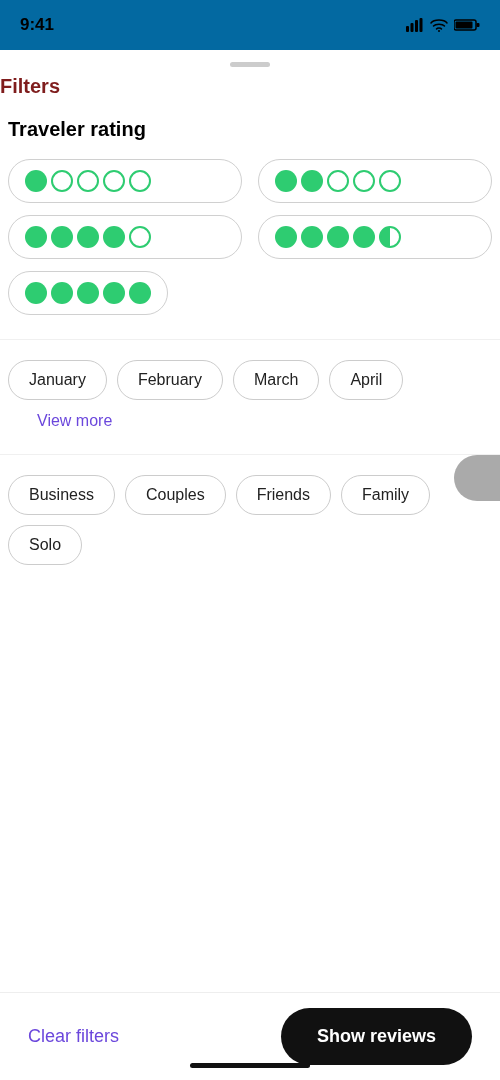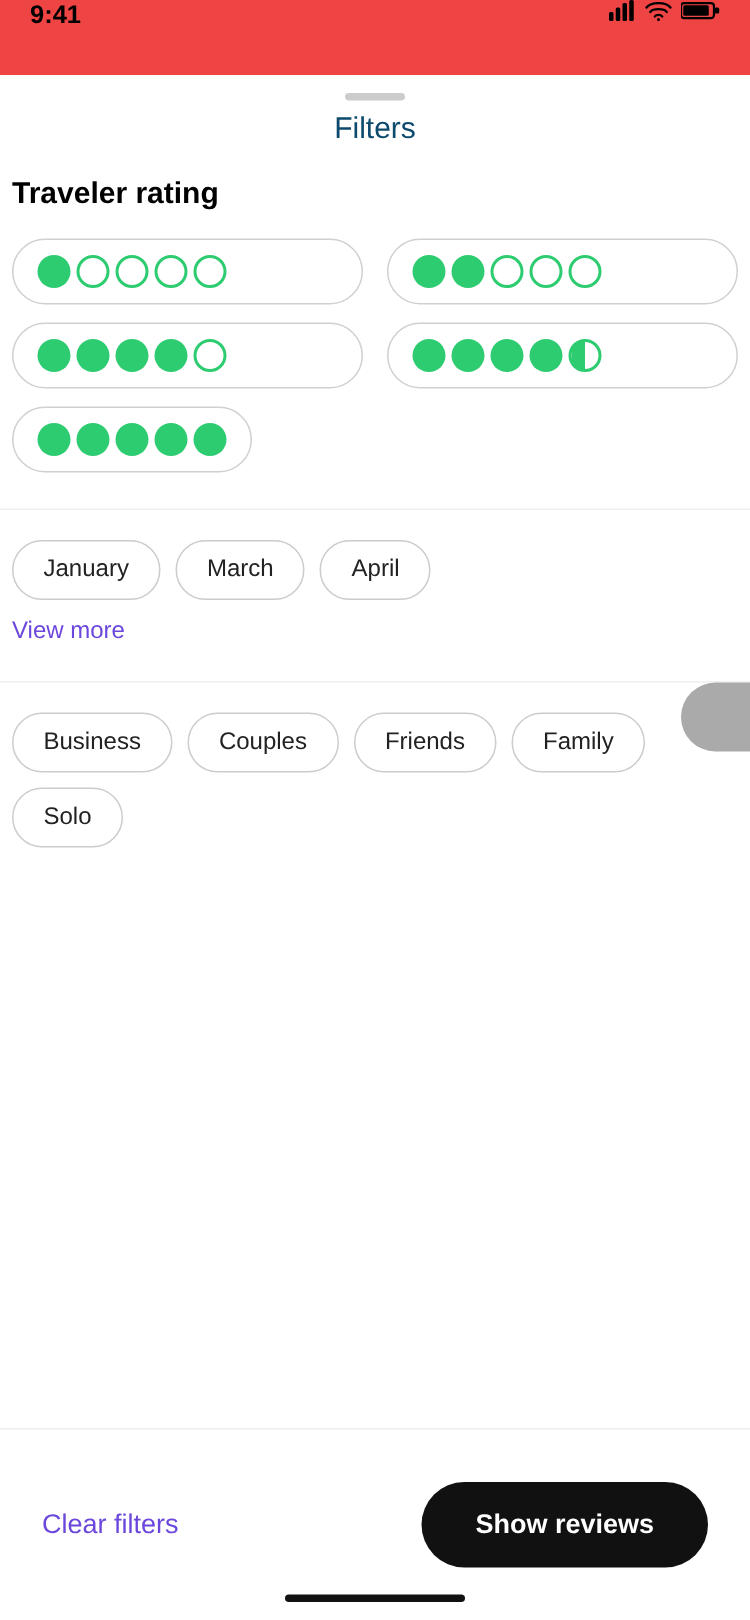--- a/index.html
+++ b/index.html
@@ -8,24 +8,24 @@
       width: 500px;
       min-height: 1080px;
       background: #fff;
       font-family: -apple-system, BlinkMacSystemFont, 'Helvetica Neue', sans-serif;
       position: relative;
       overflow-x: hidden;
     }
 
     
     .status-bar {
-      background: #ef4444;
+      background: #0369a1;
       height: 50px;
       display: flex;
-      align-items: flex-start;
+      align-items: center;
       justify-content: space-between;
       padding: 0 20px;
     }
     .status-time {
       font-size: 17px;
       font-weight: 600;
       color: #000;
     }
     .status-icons {
       display: flex;
@@ -41,24 +41,24 @@
     }
     .handle-bar {
       width: 40px;
       height: 5px;
       background: #ccc;
       border-radius: 3px;
     }
 
     
     .modal-title {
-      text-align: center;
+      text-align: left;
       font-size: 20px;
-      font-weight: 400;
-      color: #0c4a6e;
+      font-weight: 700;
+      color: #7f1d1d;
       padding-bottom: 20px;
     }
 
     
     .section {
       padding: 0 8px 16px;
     }
     .section-title {
       font-size: 20px;
       font-weight: 700;
@@ -147,29 +147,30 @@
 
     
     .view-more {
       color: #6b47dc;
       font-size: 16px;
       font-weight: 500;
       margin-top: 4px;
       margin-bottom: 8px;
       cursor: pointer;
       display: inline-block;
+      margin-left: 29px;
     }
 
     
     .bottom-bar {
       position: absolute;
       bottom: 0;
       left: 0;
       right: 0;
-      height: 128px;
+      height: 88px;
       background: #fff;
       border-top: 1px solid #eee;
       display: flex;
       align-items: center;
       justify-content: space-between;
       padding: 0 28px;
     }
     .clear-filters {
       color: #6b47dc;
       font-size: 18px;
@@ -291,20 +292,21 @@
   </div>
 </div>
 
 <div class="scroll-indicator"></div>
 
 <div class="divider"></div>
 
 <div class="section">
   <div class="pill-group">
     <button class="pill">January</button>
+    <button class="pill">February</button>
     <button class="pill">March</button>
     <button class="pill">April</button>
   </div>
   <span class="view-more">View more</span>
 </div>
 
 <div class="divider"></div>
 
 <div class="section">
   <div class="pill-group">

